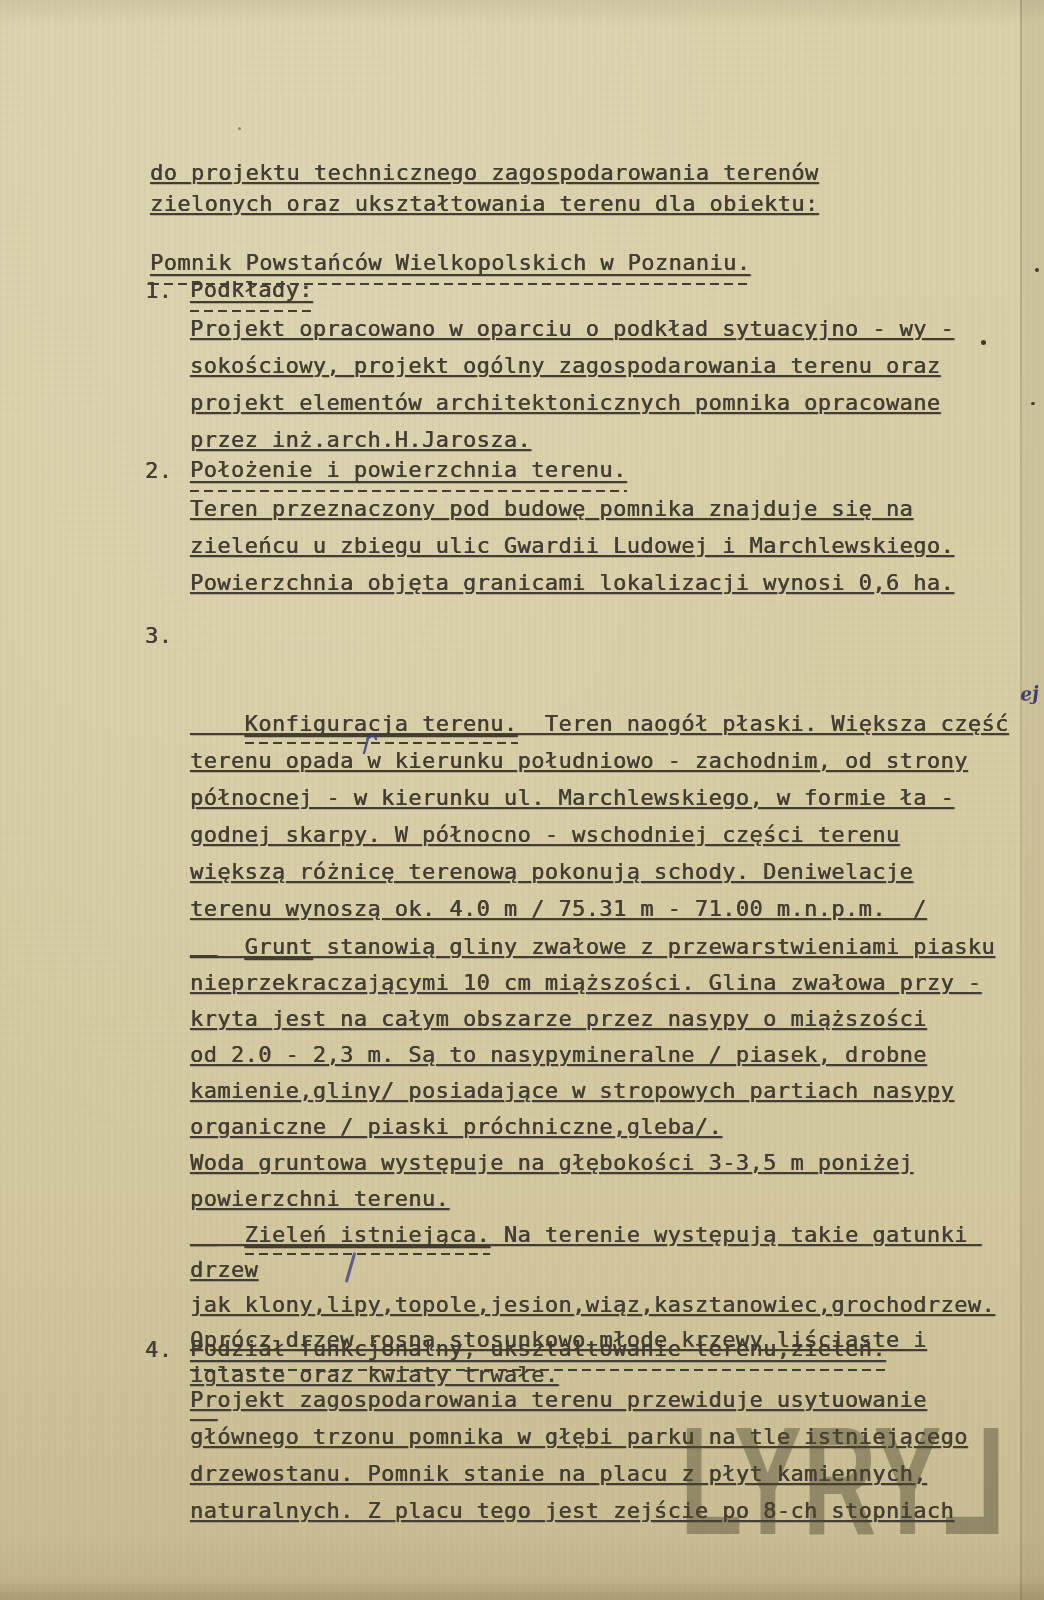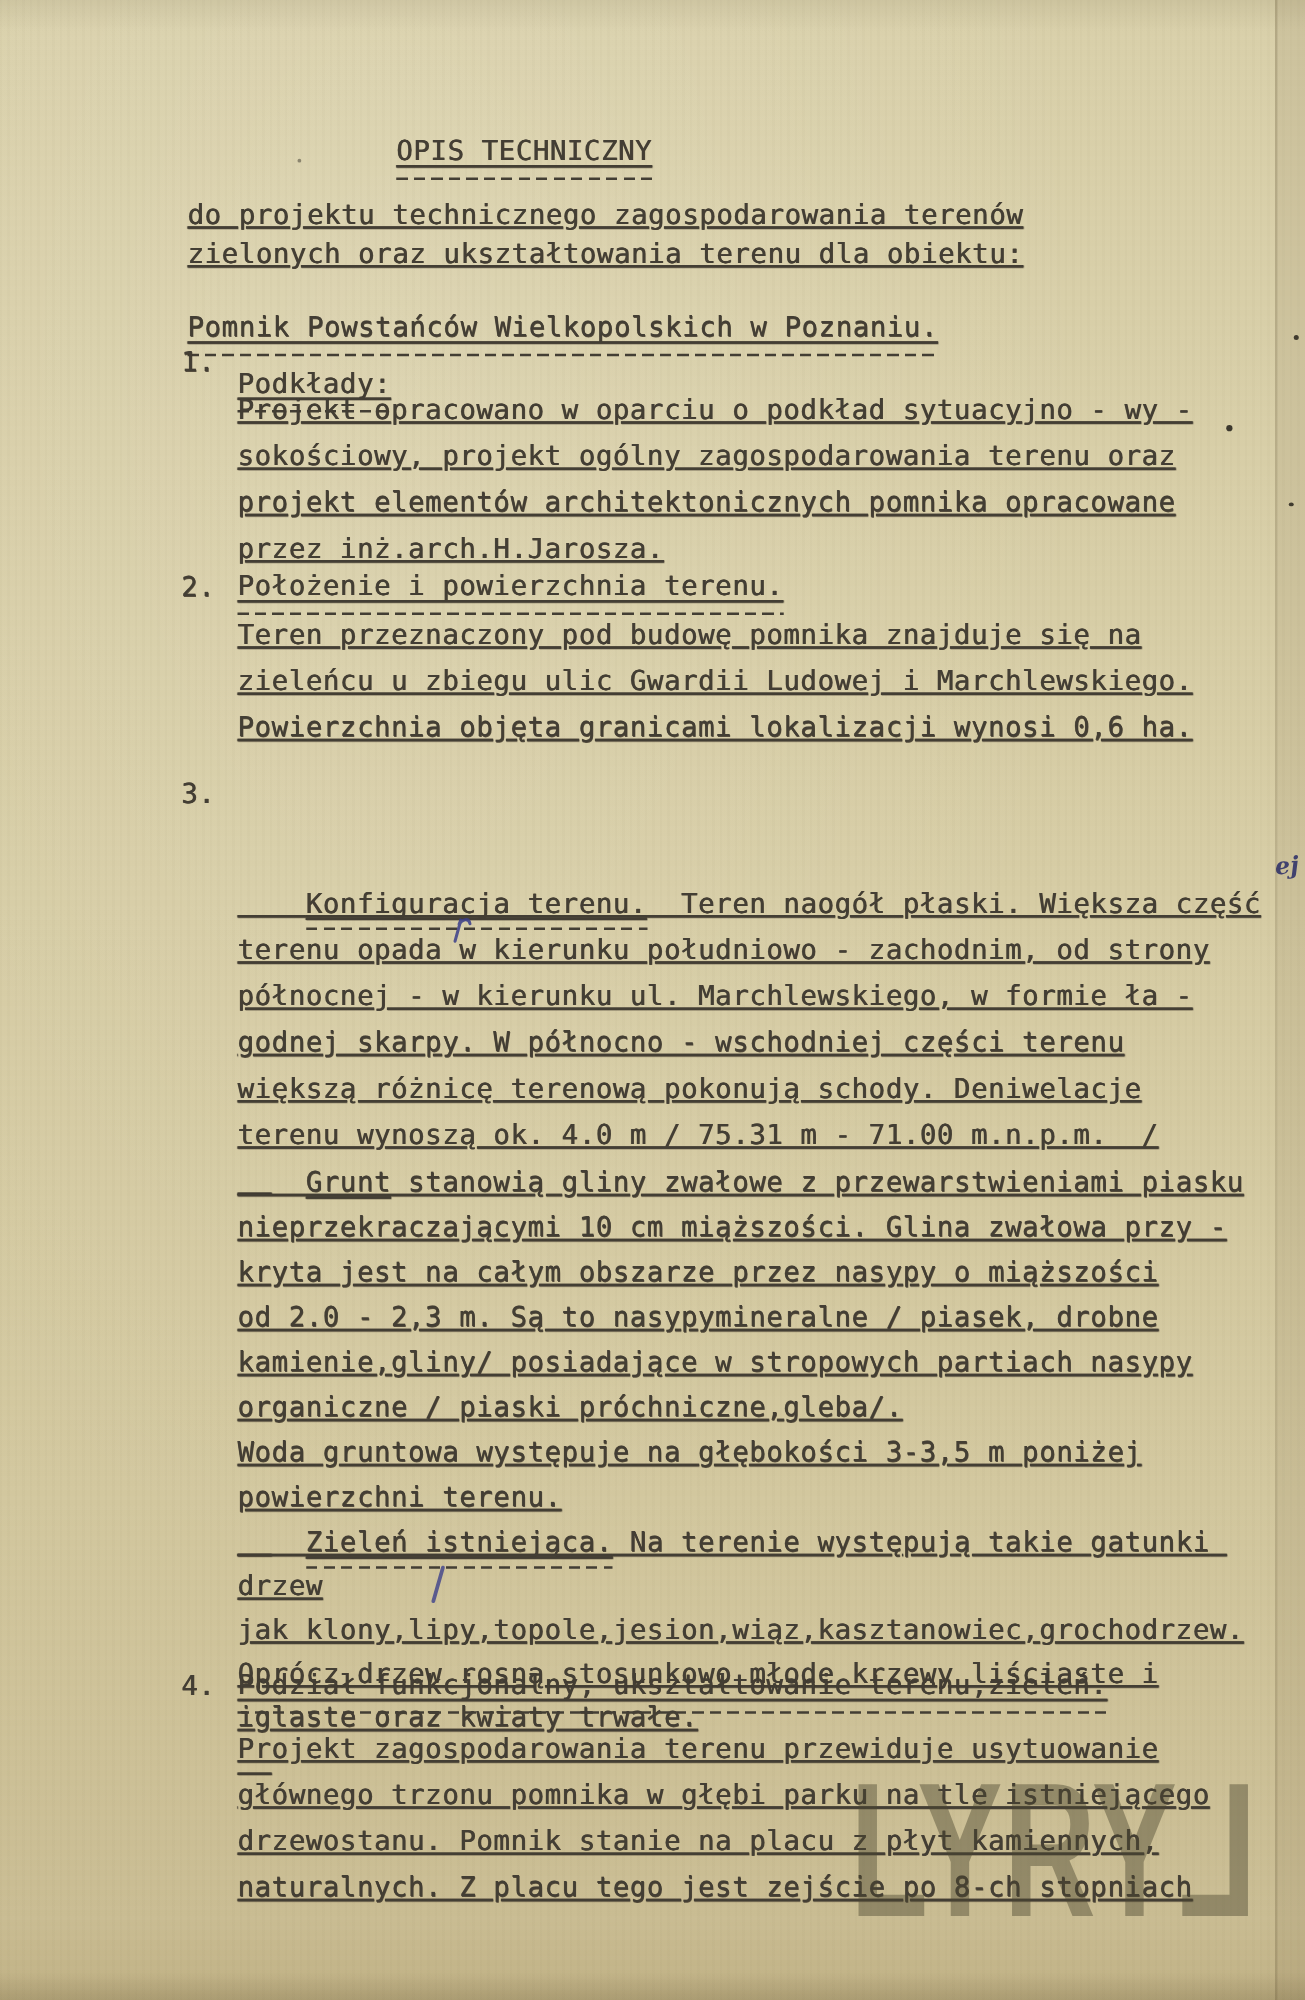--- a/index.html
+++ b/index.html
@@ -72,29 +72,28 @@
   }
   .ink-rmark{position:absolute;left:361px;top:731px;}
 </style>
 </head>
 <body>
 
 <div class="paper">
   <div class="fiber"></div>
   <div class="top-shade"></div>
 
-  <div class="abs ink t22 h-under" style="left:317px;top:108px;line-height:28px;">OPIS TECHNICZNY</div>
 
   <div class="abs ink t22 pre" style="left:150px;top:157px;line-height:31px;">do projektu technicznego zagospodarowania terenów
 zielonych oraz ukształtowania terenu dla obiektu:</div>
 
   <div class="abs ink t22 h-under" style="left:150px;top:221px;line-height:28px;margin-top:28px;">Pomnik Powstańców Wielkopolskich w Poznaniu.</div>
 
   <div class="num ink t22" style="top:276px;">1.</div>
-  <div class="abs ink t22 h-under" style="left:190px;top:276px;line-height:28px;margin-top:18px;">Podkłady:</div>
+  <div class="abs ink t22 h-under" style="left:190px;top:276px;line-height:28px;">Podkłady:</div>
   <div class="para ink t22 pre" style="top:310px;">Projekt opracowano w oparciu o podkład sytuacyjno - wy -
 sokościowy, projekt ogólny zagospodarowania terenu oraz
 projekt elementów architektonicznych pomnika opracowane
 przez inż.arch.H.Jarosza.</div>
 
   <div class="num ink t22" style="top:456px;">2.</div>
   <div class="abs ink t22 h-under" style="left:190px;top:456px;line-height:28px;">Położenie i powierzchnia terenu.</div>
   <div class="para ink t22 pre" style="top:490px;">Teren przeznaczony pod budowę pomnika znajduje się na
 zieleńcu u zbiegu ulic Gwardii Ludowej i Marchlewskiego.
 Powierzchnia objęta granicami lokalizacji wynosi 0,6 ha.</div>

